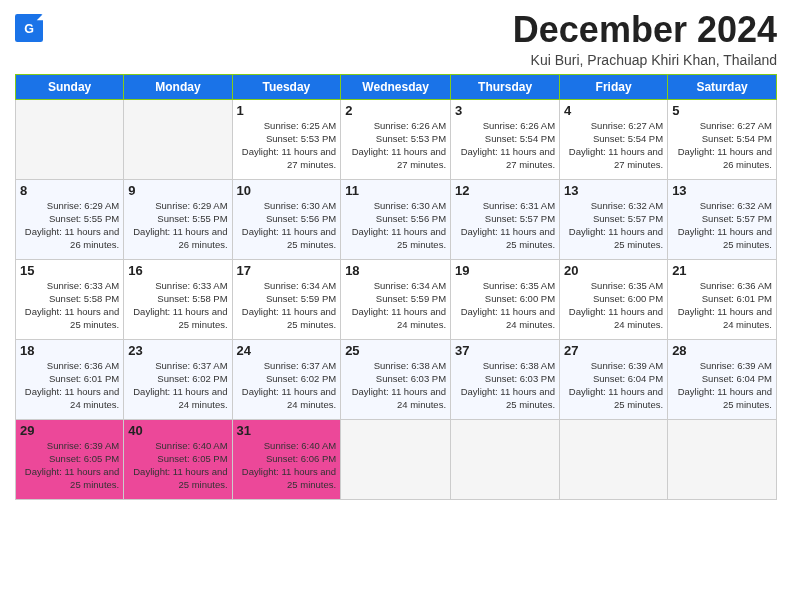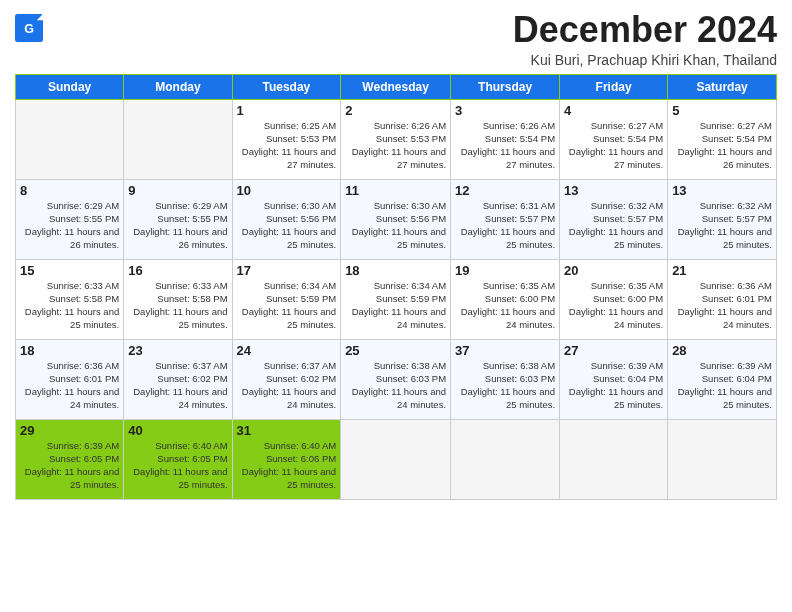--- a/index.html
+++ b/index.html
@@ -72,21 +72,21 @@
       vertical-align: top;
       padding: 3px 4px;
       width: 113px;
       height: 80px;
       background: #fff;
     }
     .calendar tr:nth-child(even) td {
       background: #f5f8ff;
     }
     .calendar tr:last-child td {
-      background: #84cc16;
+      background: #ec4899;
     }
     .day-num {
       font-size: 13px;
       font-weight: bold;
       color: #222;
       display: block;
       margin-bottom: 1px;
     }
     .day-info {
       font-size: 9.5px;

